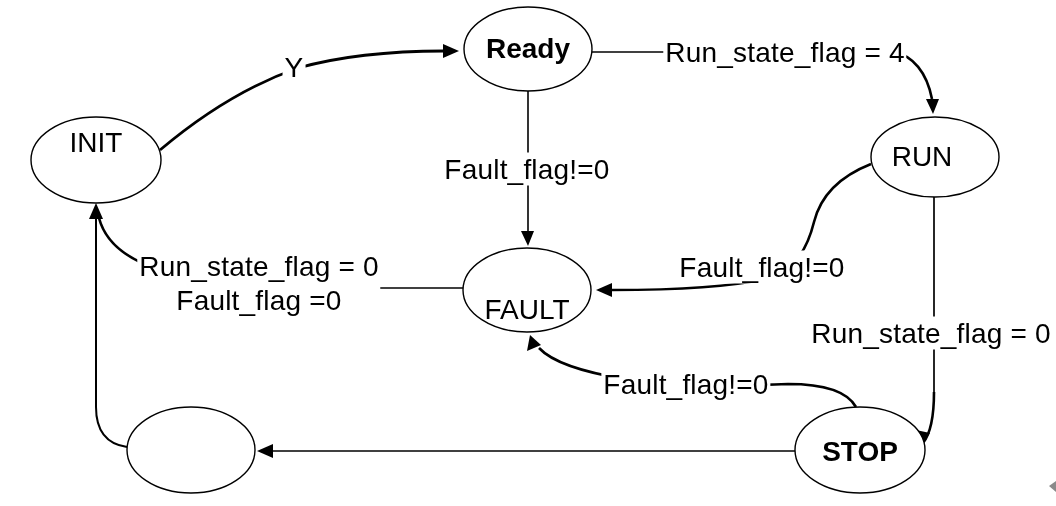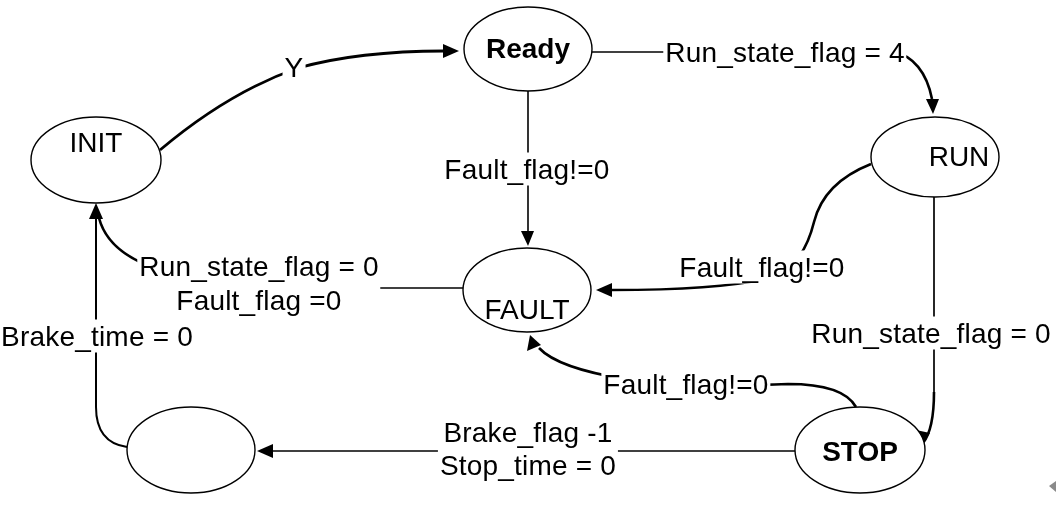--- a/index.html
+++ b/index.html
@@ -79,25 +79,22 @@
 
     <polygon points="1056,481 1049,486 1056,492" fill="#8a8a8a"></polygon>
   </svg>
 
   <div class="lbl center" style="left:294px;top:67px;">Y</div>
   <div class="lbl center" style="left:785px;top:52px;">Run_state_flag = 4</div>
   <div class="lbl center" style="left:527px;top:169px;">Fault_flag!=0</div>
   <div class="lbl center" style="left:762px;top:267px;">Fault_flag!=0</div>
   <div class="lbl center" style="left:931px;top:333px;">Run_state_flag = 0</div>
   <div class="lbl center" style="left:686px;top:384px;">Fault_flag!=0</div>
-  <div class="lbl block" style="left:528px;top:416px;">Brake_flag -1
-Stop_time = 0</div>
   <div class="lbl block tall" style="left:259px;top:250px;">Run_state_flag = 0
 Fault_flag =0</div>
-  <div class="lbl center" style="left:97px;top:336px;">Brake_time = 0</div>
 
   <div class="state-lbl" style="left:96px;top:143px;">INIT</div>
   <div class="state-lbl" style="left:528px;top:49px;font-weight:bold;">Ready</div>
-  <div class="state-lbl" style="left:959px;top:157px;">RUN</div>
+  <div class="state-lbl" style="left:922px;top:157px;">RUN</div>
   <div class="state-lbl" style="left:527px;top:290px;margin-top:20px;">FAULT</div>
   <div class="state-lbl" style="left:860px;top:452px;font-weight:bold;">STOP</div>
 
 </div>
 
 </body></html>

